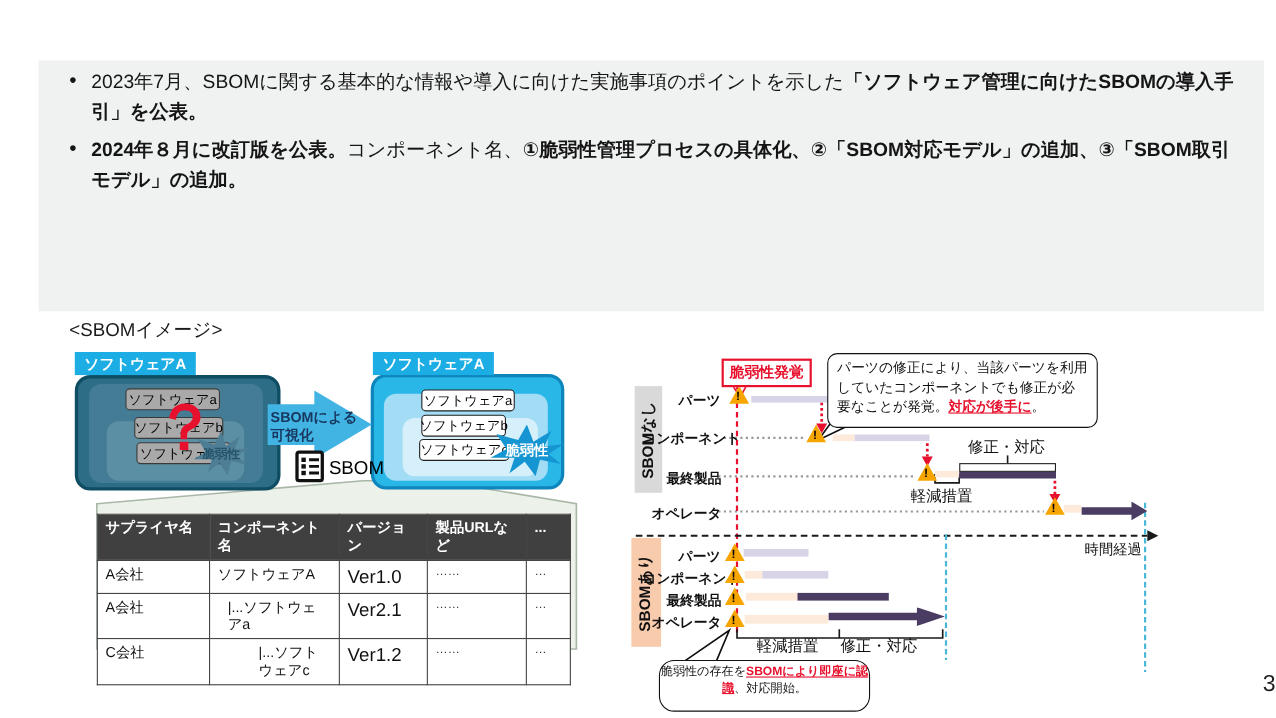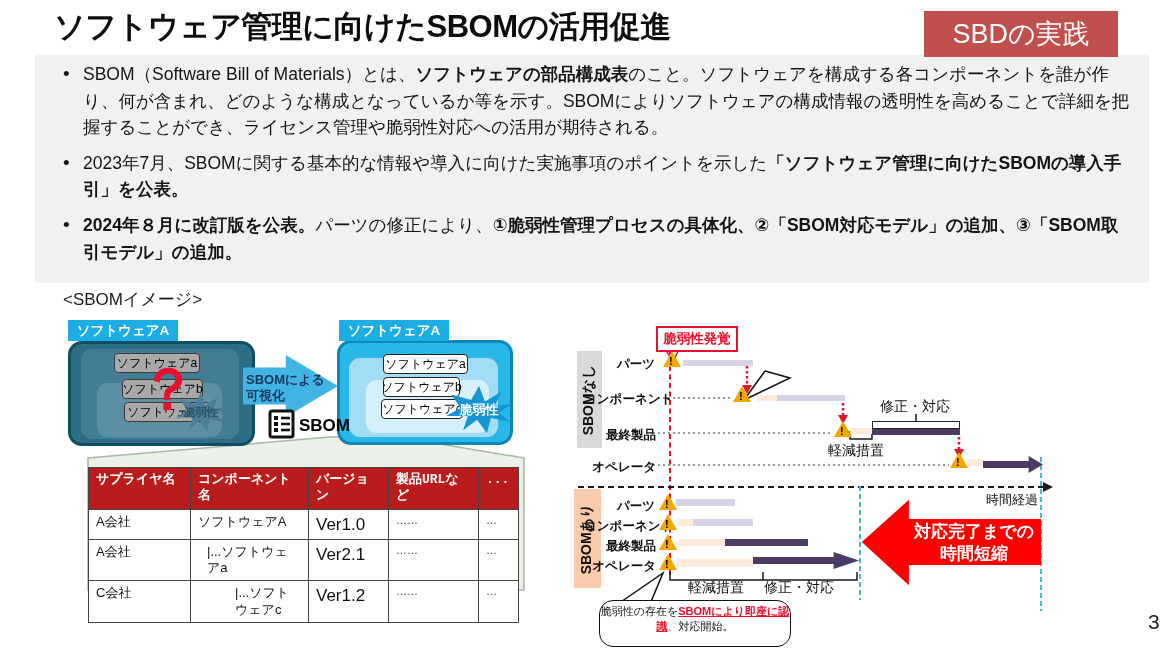--- a/index.html
+++ b/index.html
@@ -23,25 +23,25 @@
   .bigbox{border-radius:14px;z-index:2;}
   .layer{border-radius:11px;z-index:2;}
   .compbox{font-size:12px;display:flex;align-items:center;justify-content:center;border-radius:4px;z-index:4;white-space:nowrap;}
   .compgray{background:#a9a9a9;border:1.5px solid #3a3a3a;color:#000;}
   .compwhite{background:#fff;border:1.5px solid #222;color:#000;}
   .burst{clip-path:polygon(50% 0%,59% 33%,84% 12%,74% 42%,100% 38%,80% 57%,97% 76%,68% 68%,62% 100%,47% 72%,26% 94%,33% 64%,0% 64%,22% 47%,8% 18%,38% 30%);
          display:flex;align-items:center;justify-content:center;font-weight:700;z-index:5;}
   .qmark{font-size:58px;font-weight:800;color:#e8112d;z-index:6;line-height:1;}
   .bluearrow{background:#41b4e4;clip-path:polygon(0% 20%,45% 20%,45% 0%,100% 50%,45% 100%,45% 80%,0% 80%);z-index:3;}
   .arrowtext{font-size:13px;font-weight:700;color:#17375e;line-height:1.25;z-index:6;white-space:nowrap;}
-  .sbomlabel{font-size:17px;font-weight:700;color:#000;z-index:6;}
+  .sbomlabel{font-size:17px;font-weight:400;color:#000;z-index:6;}
   
   .sbtable{border-collapse:collapse;z-index:4;position:absolute;left:88px;top:467px;background:#fff;}
   .sbtable th,.sbtable td{border:1px solid #444;padding:4px 7px;text-align:left;vertical-align:top;}
-  .sbtable th{background:#b91c1c;color:#fff;font-size:13px;font-weight:700;line-height:1.25;font-family:Liberation Mono, monospace;}
+  .sbtable th{background:#404040;color:#fff;font-size:13px;font-weight:700;line-height:1.25;}
   .sbtable td{font-size:13px;line-height:1.25;}
   .sbtable td.ver{font-size:17px;}
   .sbtable td.dots{font-size:11px;color:#333;}
   .ind1{padding-left:16px !important;}
   .ind2{padding-left:30px !important;}
   .ind3{padding-left:44px !important;}
   
   .sidelab{display:flex;align-items:center;justify-content:center;z-index:3;}
   .sidelab span{transform:rotate(-90deg);white-space:nowrap;font-size:14px;font-weight:700;color:#111;}
   .rowlab{font-size:12.5px;font-weight:700;text-align:right;z-index:4;white-space:nowrap;}
@@ -98,28 +98,25 @@
     <polygon points="1043,482 1043,492 1053,487" fill="#1a1a1a"></polygon>
 
     <path d="M860,486 V600" stroke="#49b8d8" stroke-width="2" stroke-dasharray="5,3" fill="none"></path>
     <path d="M1041,457 V611" stroke="#49b8d8" stroke-width="2" stroke-dasharray="5,3" fill="none"></path>
 
     <path d="M850,431 v8 h22 v-8" stroke="#1a1a1a" stroke-width="1.5" fill="none"></path>
     <path d="M916,414 V422" stroke="#1a1a1a" stroke-width="1.5" fill="none"></path>
     <path d="M670,572 V580 H857 V572 M763,580 V572" stroke="#1a1a1a" stroke-width="1.5" fill="none"></path>
   </svg>
 
-  <div class="abs title">ソフトウェア管理に向けたSBOMの活用促進</div>
-  <div class="abs badge">SBDの実践</div>
 
   <div class="abs graybox">
     <div class="bullets">
-      <div class="bullet"><span>SBOM（Software Bill of Materials）とは、</span><span class="b">ソフトウェアの部品構成表</span><span>のこと。ソフトウェアを構成する各コンポーネントを誰が作り、何が含まれ、どのような構成となっているか等を示す。SBOMによりソフトウェアの構成情報の透明性を高めることで詳細を把握することができ、ライセンス管理や脆弱性対応への活用が期待される。</span></div>
       <div class="bullet"><span>2023年7月、SBOMに関する基本的な情報や導入に向けた実施事項のポイントを示した</span><span class="b">「ソフトウェア管理に向けたSBOMの導入手引」を公表。</span></div>
-      <div class="bullet"><span class="b">2024年８月に改訂版を公表。</span><span>パーツの修正により、</span><span class="b">①脆弱性管理プロセスの具体化、②「SBOM対応モデル」の追加、③「SBOM取引モデル」の追加。</span></div>
+      <div class="bullet"><span class="b">2024年８月に改訂版を公表。</span><span>コンポーネント名、</span><span class="b">①脆弱性管理プロセスの具体化、②「SBOM対応モデル」の追加、③「SBOM取引モデル」の追加。</span></div>
     </div>
   </div>
 
   <div class="abs caption" style="left:63px;top:288px;">&lt;SBOMイメージ&gt;</div>
 
   <div class="abs tab" style="left:68px;top:320px;width:110px;height:21px;">ソフトウェアA</div>
   <div class="abs bigbox" style="left:68px;top:341px;width:187px;height:105px;background:#2e6d86;border:3px solid #0f4d63;box-sizing:border-box;"></div>
   <div class="abs layer" style="left:81px;top:349px;width:158px;height:90px;background:#447c96;"></div>
   <div class="abs layer" style="left:97px;top:383px;width:125px;height:54px;background:#5b90a4;"></div>
   <div class="abs compbox compgray" style="left:114px;top:353px;width:84px;height:18px;">ソフトウェアa</div>
@@ -187,20 +184,21 @@
       <td class="dots">……</td>
       <td class="dots">…</td>
     </tr>
   </tbody>
     </table>
 
   <div class="abs sidelab" style="left:577px;top:351px;width:25px;height:97px;background:#d9d9d9;">
       <span>SBOMなし</span>
     </div>
   <div class="abs discovery">脆弱性発覚</div>
+  <div class="abs bubble bubbletop"><span>パーツの修正により、当該パーツを利用していたコンポーネントでも修正が必要なことが発覚。</span><span class="redu">対応が後手に</span><span>。</span></div>
 
   <div class="abs rowlab" style="left:595px;top:356px;width:60px;">パーツ</div>
   <div class="abs rowlab" style="left:584px;top:391px;width:72px;">コンポーネント</div>
   <div class="abs rowlab" style="left:594px;top:427px;width:62px;">最終製品</div>
   <div class="abs rowlab" style="left:590px;top:459px;width:66px;">オペレータ</div>
 
   <div class="abs warn" style="left:663px;top:351px;"></div>
   <div class="abs warn" style="left:733px;top:386px;"></div>
   <div class="abs warn" style="left:834px;top:421px;"></div>
   <div class="abs warn" style="left:950px;top:452px;"></div>
@@ -237,21 +235,18 @@
   <div class="abs bar pe" style="left:677px;top:519px;width:16px;height:7px;"></div>
   <div class="abs bar lav" style="left:693px;top:519px;width:60px;height:7px;"></div>
   <div class="abs bar pe" style="left:678px;top:539px;width:47px;height:7px;"></div>
   <div class="abs bar pur" style="left:725px;top:539px;width:83px;height:7px;"></div>
   <div class="abs bar pe" style="left:677px;top:559px;width:76px;height:8px;"></div>
   <div class="abs purarrow" style="left:753px;top:552px;width:106px;height:17px;"></div>
 
   <div class="abs anno" style="left:688px;top:579px;">軽減措置</div>
   <div class="abs anno" style="left:764px;top:579px;">修正・対応</div>
 
-  <div class="abs redarrow">
-    <div class="t"><span>対応完了までの</span><br><span>時間短縮</span></div>
-  </div>
 
   <div class="abs bubble bubblebot"><span>脆弱性の存在を</span><span class="redu">SBOMにより即座に認識</span><span>、対応開始。</span></div>
 
   <div class="abs pagenum">32</div>
 
 </div>
 
 </body></html>

